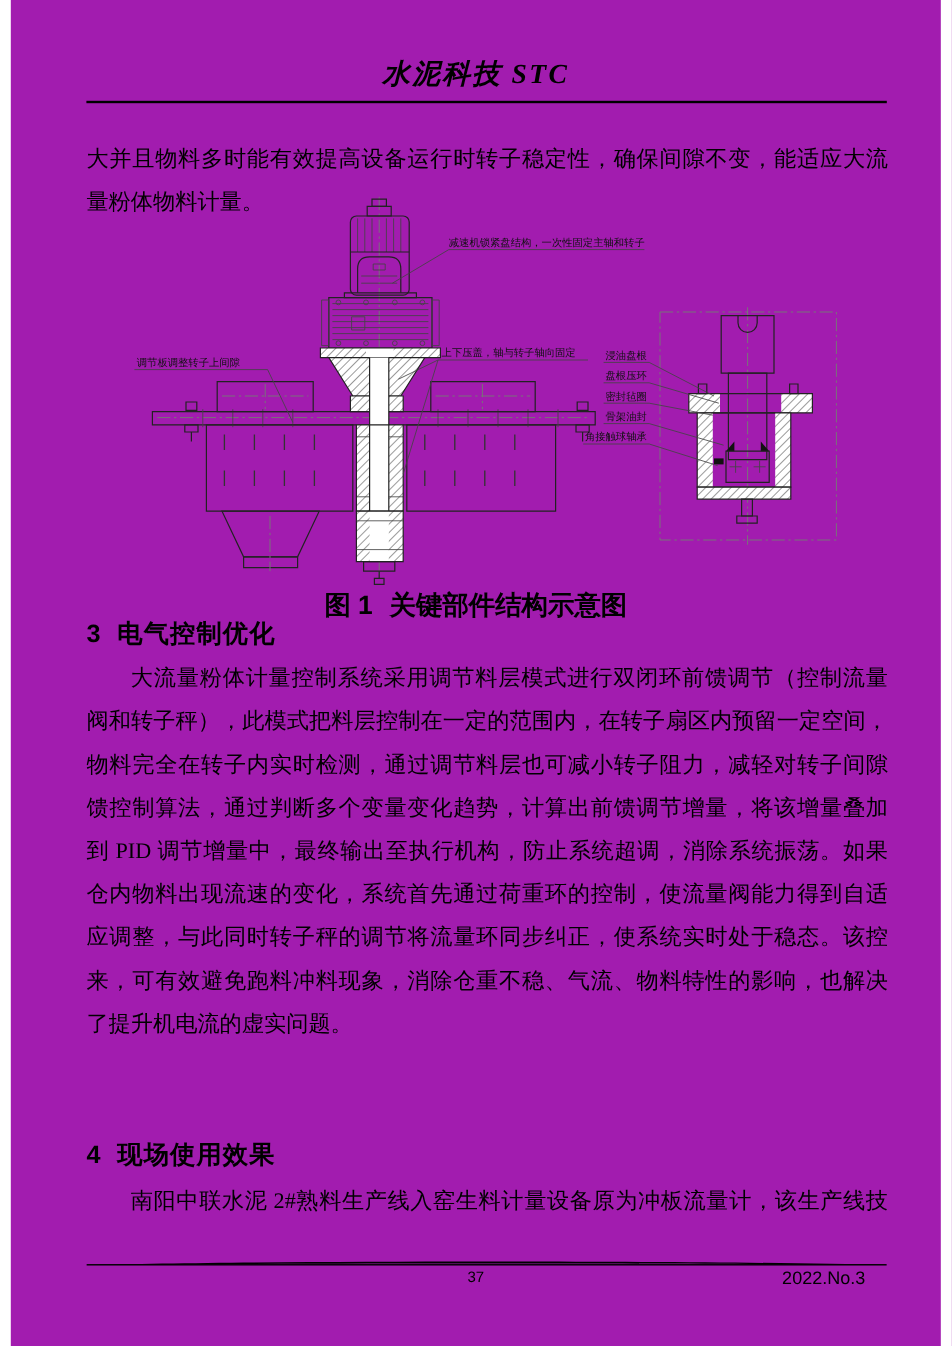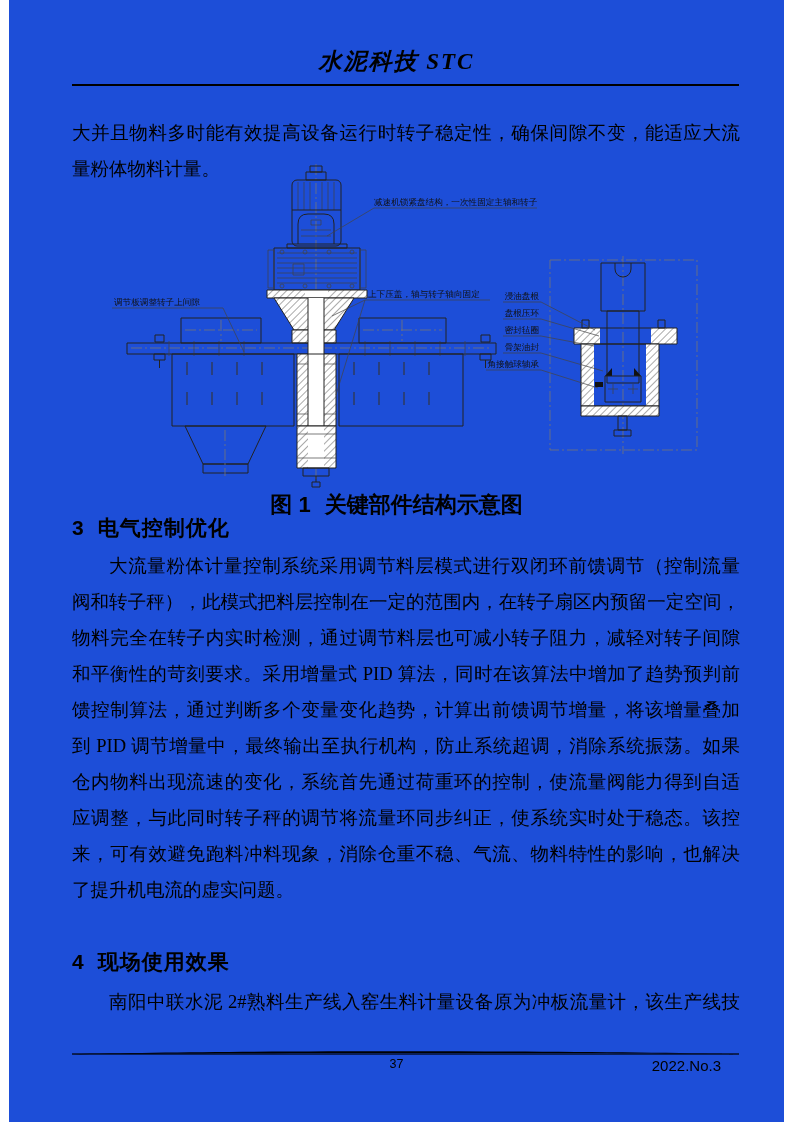--- a/index.html
+++ b/index.html
@@ -1,18 +1,18 @@
 <!DOCTYPE html>
 <html><head>
 <meta charset="utf-8">
 <style>
   html,body { margin:0; padding:0; background:#ffffff; }
   .page {
     position:relative; width:775px; height:1122px; margin:0 auto;
-    background:#1d4ed8; color:#000;
+    background:#a21caf; color:#000;
     font-family:"Liberation Serif", serif;
     overflow:hidden;
     text-decoration:underline;
   }
   
   .hdr {
     position:absolute; top:46px; left:0; width:100%;
     text-align:center; font-size:23px; font-weight:700; font-style:italic;
     letter-spacing:2px; font-family:"Liberation Serif", serif;
   }
@@ -291,21 +291,20 @@
   </div>
 
   <div class="h h3pos">
     <span class="hnum">3</span><span>电气控制优化</span>
   </div>
 
   <div class="para p3">
     <div class="pline ind">大流量粉体计量控制系统采用调节料层模式进行双闭环前馈调节（控制流量</div>
     <div class="pline">阀和转子秤），此模式把料层控制在一定的范围内，在转子扇区内预留一定空间，</div>
     <div class="pline">物料完全在转子内实时检测，通过调节料层也可减小转子阻力，减轻对转子间隙</div>
-    <div class="pline">和平衡性的苛刻要求。采用增量式 PID 算法，同时在该算法中增加了趋势预判前</div>
     <div class="pline">馈控制算法，通过判断多个变量变化趋势，计算出前馈调节增量，将该增量叠加</div>
     <div class="pline">到 PID 调节增量中，最终输出至执行机构，防止系统超调，消除系统振荡。如果</div>
     <div class="pline">仓内物料出现流速的变化，系统首先通过荷重环的控制，使流量阀能力得到自适</div>
     <div class="pline">应调整，与此同时转子秤的调节将流量环同步纠正，使系统实时处于稳态。该控</div>
     <div class="pline">来，可有效避免跑料冲料现象，消除仓重不稳、气流、物料特性的影响，也解决</div>
     <div class="pline last">了提升机电流的虚实问题。</div>
   </div>
 
   <div class="h h4pos">
     <span class="hnum">4</span><span>现场使用效果</span>

